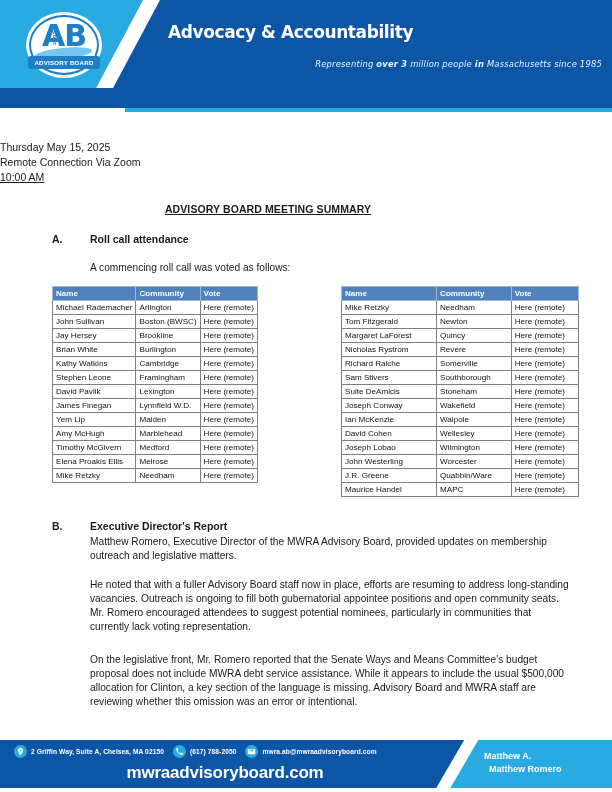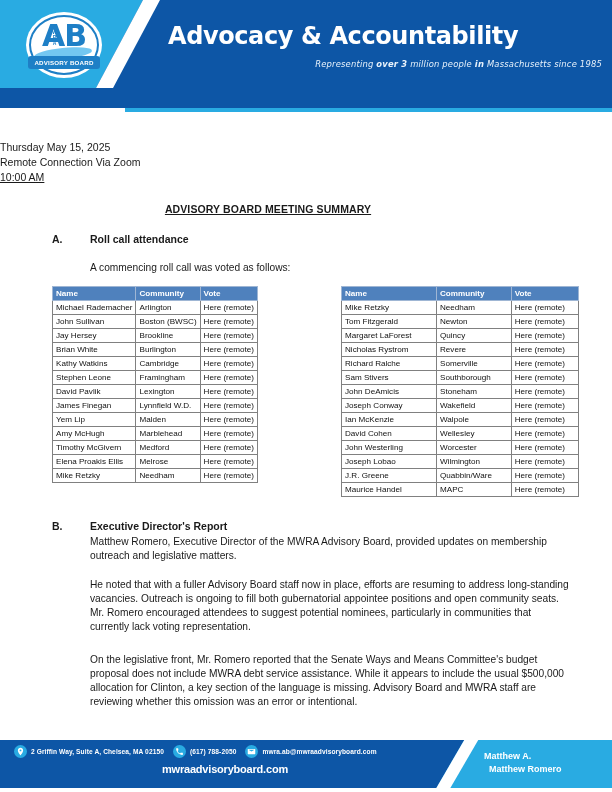--- a/index.html
+++ b/index.html
@@ -121,21 +121,21 @@
     font-weight: bold;
     line-height: 13px;
     letter-spacing: .2px;
   }
 
   .header-title {
     position: absolute;
     left: 168px; top: 22px;
     font-family: "DejaVu Sans", sans-serif;
     font-weight: bold;
-    font-size: 24px;
+    font-size: 17px;
     color: #ffffff;
     letter-spacing: -0.4px;
   }
   .header-tagline {
     position: absolute;
     right: 10px; top: 59px;
     font-family: "DejaVu Sans", sans-serif;
     font-style: italic;
     font-size: 8.4px;
     color: #e8f2fb;
@@ -278,21 +278,21 @@
     align-items: center;
     justify-content: center;
   }
   .cicon svg { display: block; }
   .footer-url {
     position: absolute;
     left: 0; top: 26px;
     width: 450px;
     text-align: center;
     color: #ffffff;
-    font-size: 11px;
+    font-size: 17px;
     font-weight: bold;
     letter-spacing: -0.2px;
   }
   .signature {
     position: absolute;
     left: 484px; top: 13px;
     color: #ffffff;
     font-size: 9px;
     font-weight: bold;
     line-height: 13px;
@@ -446,47 +446,47 @@
         <td class="c-name">Richard Ralche</td>
         <td class="c-comm">Somerville</td>
         <td class="c-vote">Here (remote)</td>
       </tr>
       <tr>
         <td class="c-name">Sam Stivers</td>
         <td class="c-comm">Southborough</td>
         <td class="c-vote">Here (remote)</td>
       </tr>
       <tr>
-        <td class="c-name">John DeAmicis</td>
+        <td class="c-name">Suite DeAmicis</td>
         <td class="c-comm">Stoneham</td>
         <td class="c-vote">Here (remote)</td>
       </tr>
       <tr>
         <td class="c-name">Joseph Conway</td>
         <td class="c-comm">Wakefield</td>
         <td class="c-vote">Here (remote)</td>
       </tr>
       <tr>
         <td class="c-name">Ian McKenzie</td>
         <td class="c-comm">Walpole</td>
         <td class="c-vote">Here (remote)</td>
       </tr>
       <tr>
         <td class="c-name">David Cohen</td>
         <td class="c-comm">Wellesley</td>
         <td class="c-vote">Here (remote)</td>
       </tr>
       <tr>
+        <td class="c-name">Joseph Lobao</td>
+        <td class="c-comm">Wilmington</td>
+        <td class="c-vote">Here (remote)</td>
+      </tr>
+      <tr>
         <td class="c-name">John Westerling</td>
         <td class="c-comm">Worcester</td>
-        <td class="c-vote">Here (remote)</td>
-      </tr>
-      <tr>
-        <td class="c-name">Joseph Lobao</td>
-        <td class="c-comm">Wilmington</td>
         <td class="c-vote">Here (remote)</td>
       </tr>
       <tr>
         <td class="c-name">J.R. Greene</td>
         <td class="c-comm">Quabbin/Ware</td>
         <td class="c-vote">Here (remote)</td>
       </tr>
       <tr>
         <td class="c-name">Maurice Handel</td>
         <td class="c-comm">MAPC</td>

